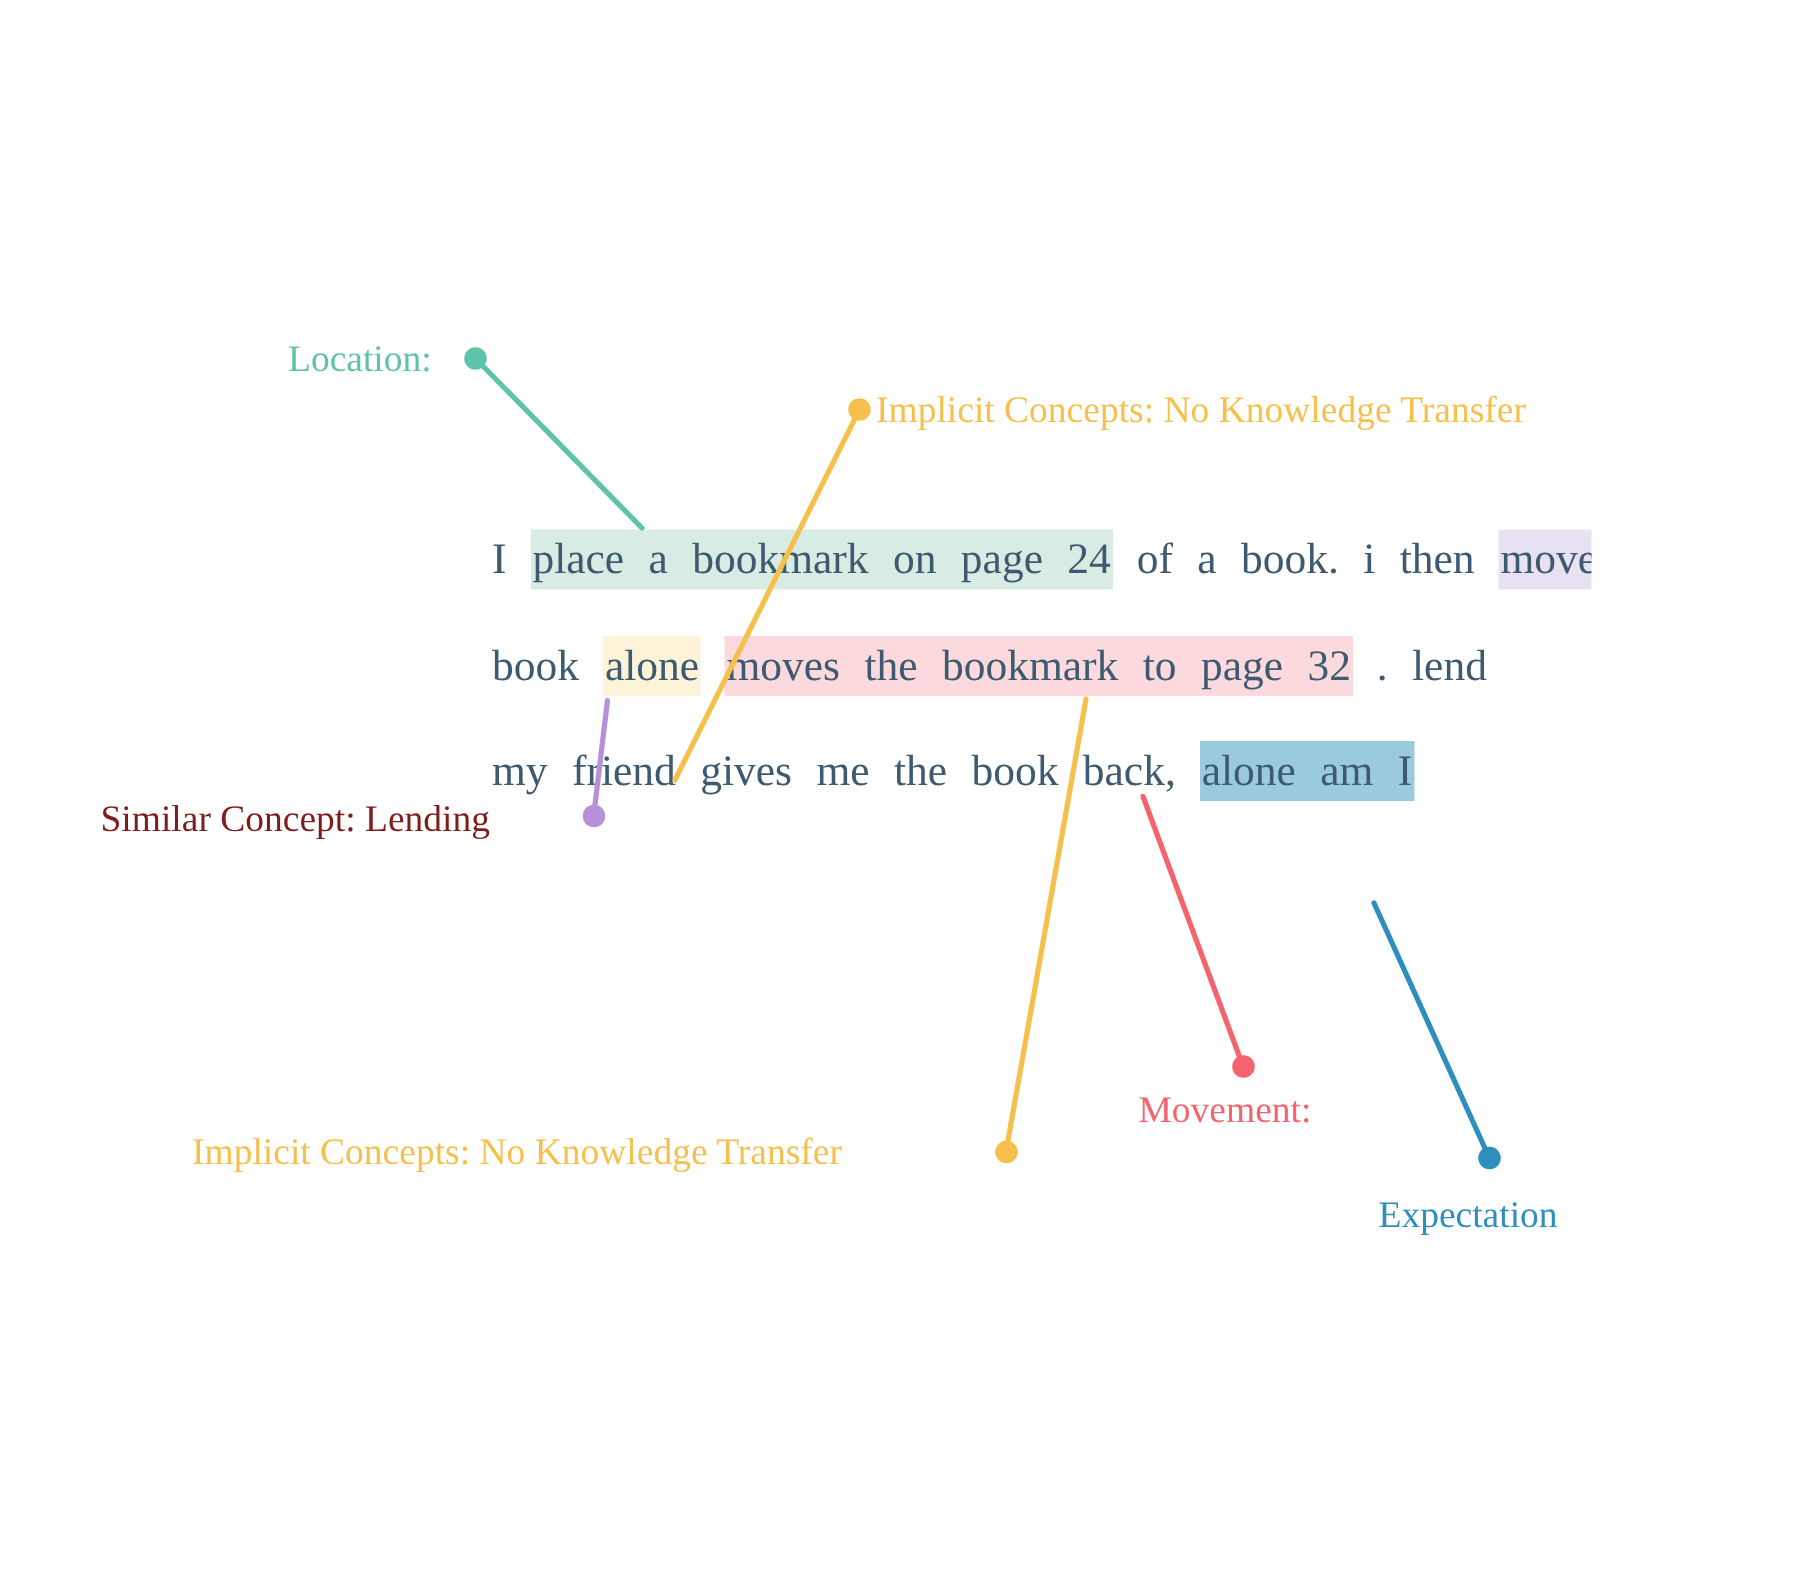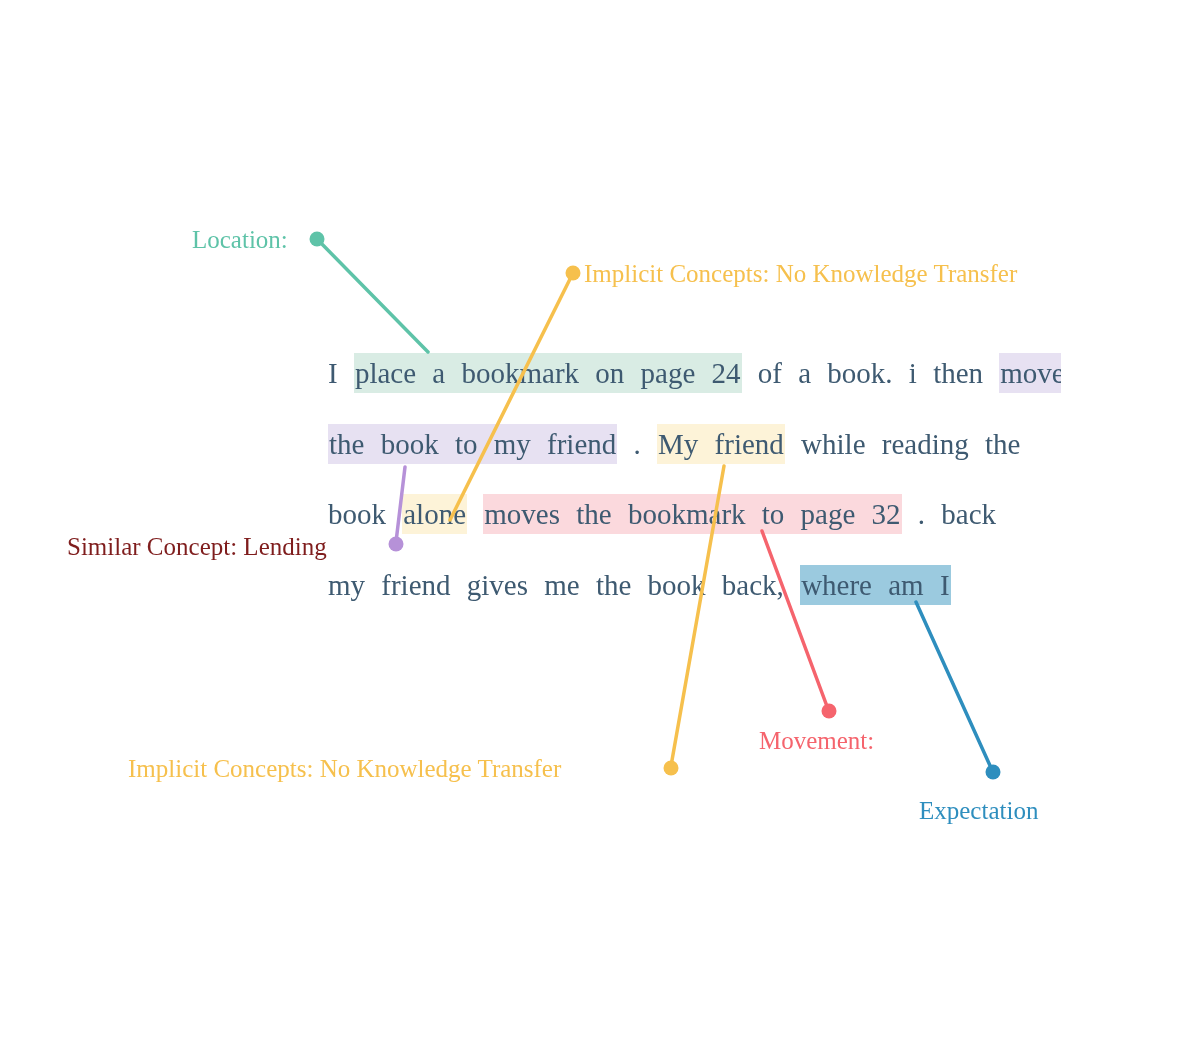--- a/index.html
+++ b/index.html
@@ -59,23 +59,22 @@
   <div class="ann-label" style="left: 67px; top: 533px; color: #7f1d1d;">Similar Concept: Lending</div>
 
   <div class="ann-label" style="left: 128px; top: 755px; color: rgb(246, 192, 77);">Implicit Concepts: No Knowledge Transfer</div>
 
   <div class="ann-label" style="left: 759px; top: 727px; color: rgb(245, 100, 109); text-align: center;">Movement:</div>
 
   <div class="ann-label" style="left: 919px; top: 797px; color: rgb(46, 142, 190); text-align: right;">Expectation</div>
 
   <div id="passage">
       <div class="line"><span>I </span><span class="hl" style="background: rgb(217, 236, 228);">place a bookmark on page 24</span><span> of a book. i then </span><span class="hl" style="background: rgb(231, 225, 242);">moves</span></div>
-      <div class="line"><span class="hl" style="background: rgb(231, 225, 242);">the book to my friend</span><span> . </span><span class="hl" style="background: rgb(253, 243, 216);">My friend</span><span> while reading the</span></div>
-      <div class="line"><span>book </span><span class="hl" style="background: rgb(253, 243, 216);">alone</span><span> </span><span class="hl" style="background: rgb(251, 217, 221);">moves the bookmark to page 32</span><span> . back</span></div>
-      <div class="line"><span>my friend gives me the book back, </span><span class="hl" style="background: rgb(155, 202, 223);">where am I</span></div>
+      <div class="line"><span>book </span><span class="hl" style="background: rgb(253, 243, 216);">alone</span><span> </span><span class="hl" style="background: rgb(251, 217, 221);">moves the bookmark to page 32</span><span> . lend</span></div>
+      <div class="line"><span>my friend gives me the book back, </span><span class="hl" style="background: rgb(155, 202, 223);">alone am I</span></div>
     </div>
 
   <svg id="connectors" viewBox="0 0 1200 1049" xmlns="http://www.w3.org/2000/svg">
 
     <g>
       <line x1="317" y1="239" x2="428" y2="352" stroke-width="3.5" stroke-linecap="round" stroke="#5ec3a8"></line>
       <circle cx="317" cy="239" r="7.5" fill="#5ec3a8"></circle>
     </g>
 
     <g>

